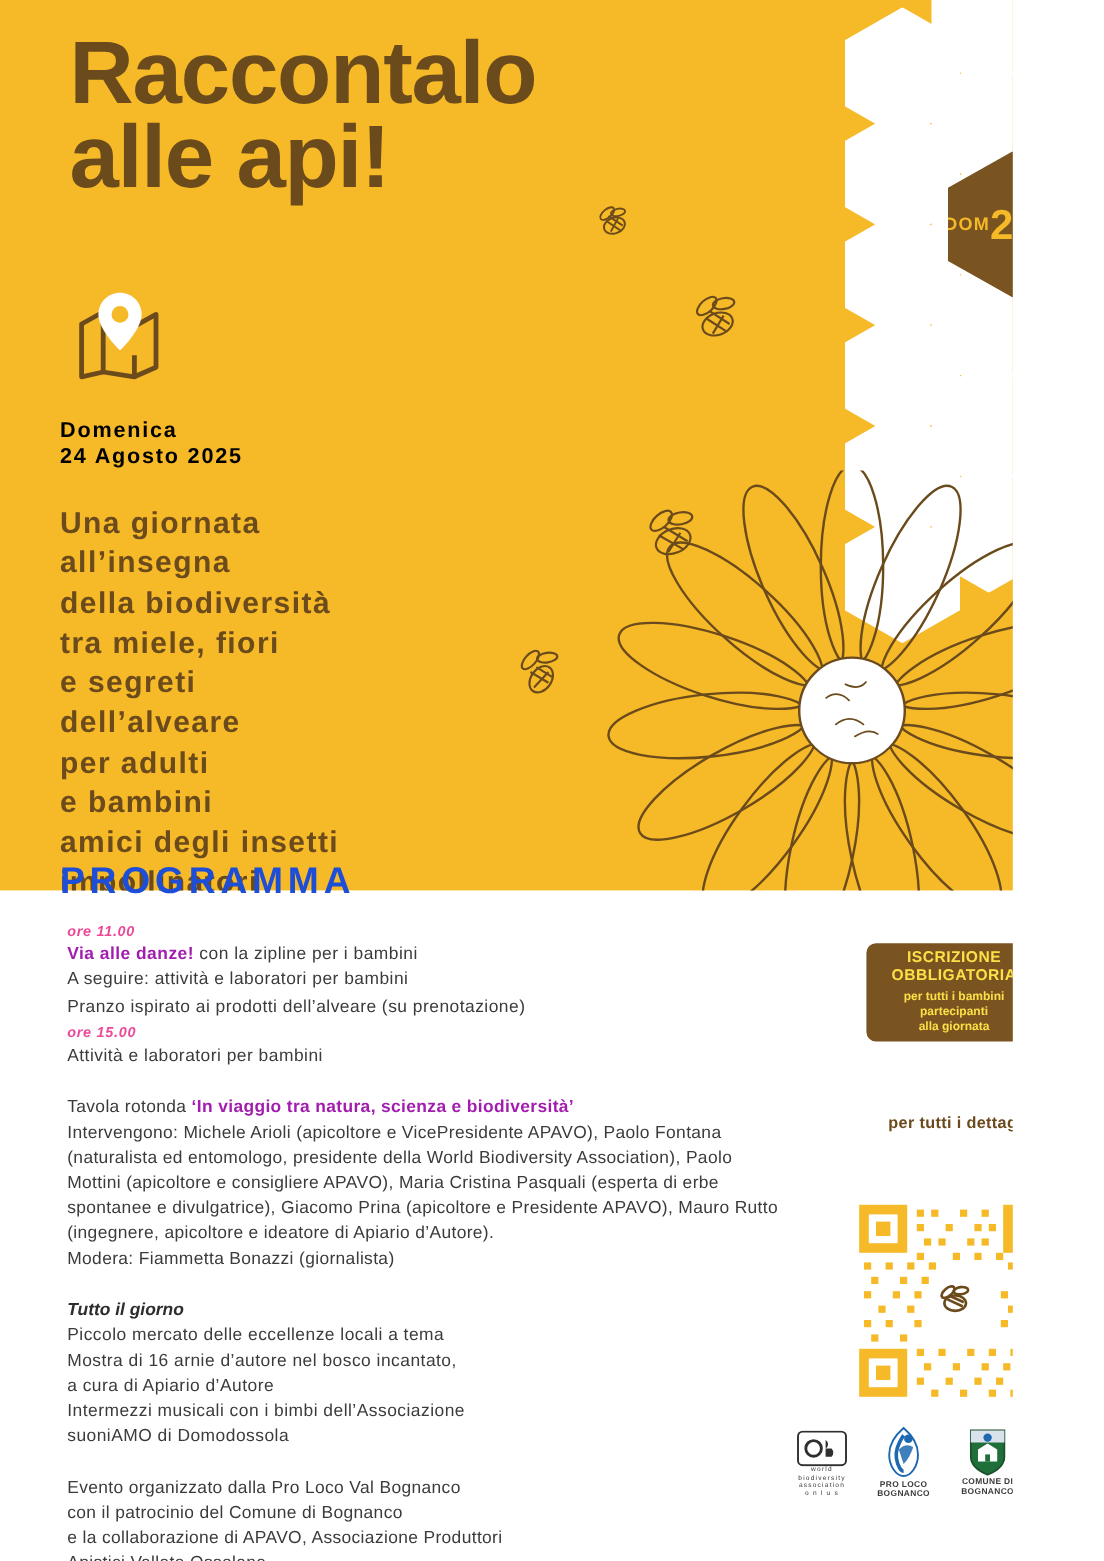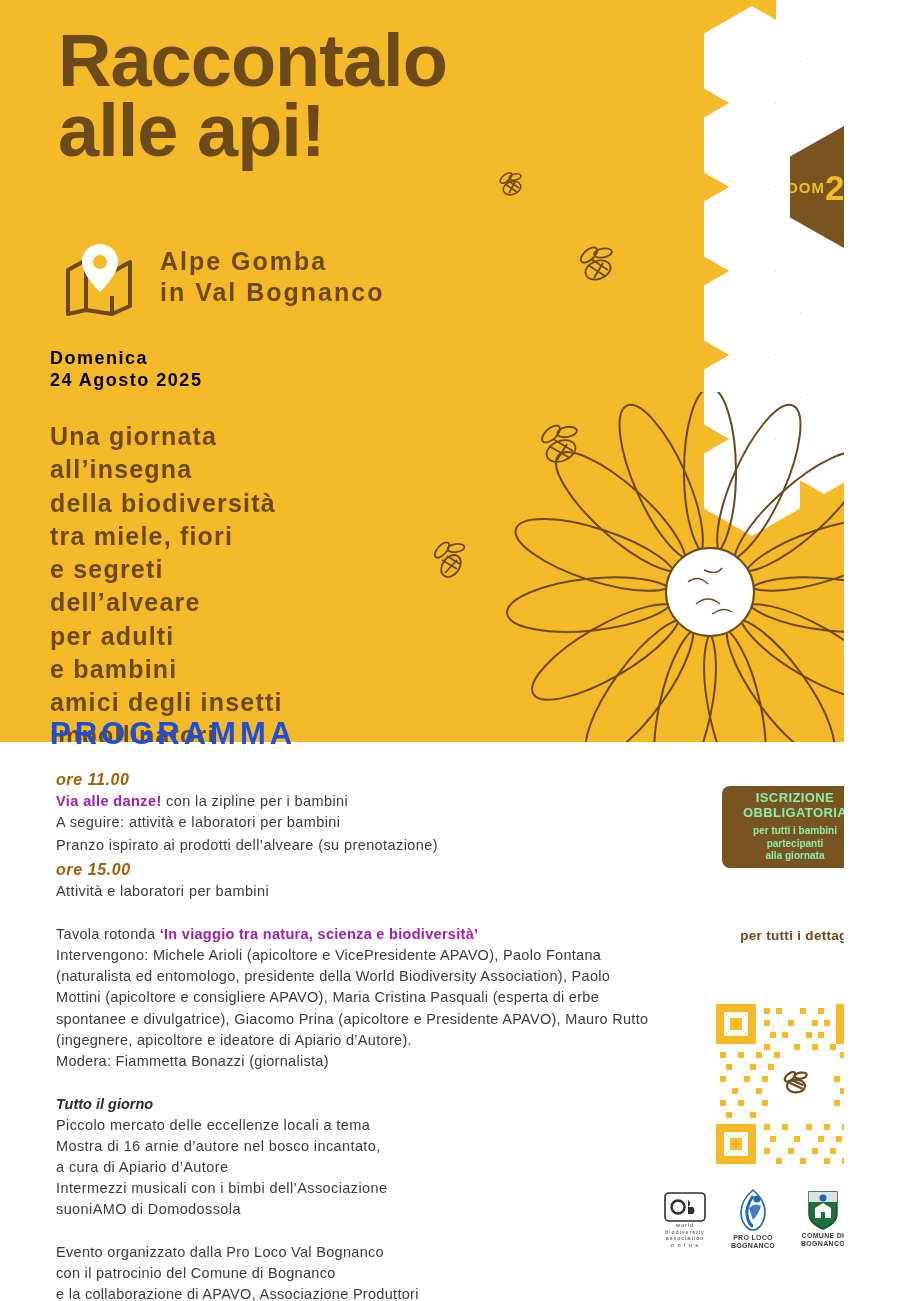--- a/index.html
+++ b/index.html
@@ -77,36 +77,36 @@
   .programma{
     position:absolute;left:50px;top:716px;
     color:#1d4ed8;font-weight:bold;font-size:31px;letter-spacing:4px;
   }
   
   .prog{
     position:absolute;left:56px;top:768px;width:600px;
     color:#3b3b3b;font-size:14.5px;line-height:1.45;
   }
   .prog .hour{
-    color:#a16207;font-weight:bold;font-style:italic;font-size:16px;
+    color:#ec4899;font-weight:bold;font-style:italic;font-size:12px;
     letter-spacing:0.6px;margin-top:14px;
   }
   .prog .hour:first-child{margin-top:0;}
   .prog .line{letter-spacing:0.4px;}
   .prog b{color:#a21caf;}
   .block{margin-bottom:2px;}
   .roundtable{margin-top:22px;letter-spacing:0.3px;}
   .allday{margin-top:22px;}
   .allday .ttl{font-weight:bold;font-style:italic;color:#2d2d2d;}
   .org{margin-top:22px;letter-spacing:0.3px;}
   
   .iscrizione{
     position:absolute;left:722px;top:786px;width:146px;height:82px;
     background:#7a5420;border-radius:8px;
-    color:#86efac;text-align:center;
+    color:#fde047;text-align:center;
     display:flex;flex-direction:column;justify-content:center;align-items:center;
     line-height:1.15;
   }
   .iscrizione .l1{font-weight:bold;font-size:13px;letter-spacing:0.4px;}
   .iscrizione .l2{font-weight:bold;font-size:10px;margin-top:4px;line-height:1.25;white-space:pre-line;}
   .scansiona{
     position:absolute;left:718px;top:925px;width:160px;text-align:center;
     color:#6b4a1b;
   }
   .scansiona .s1{font-weight:bold;font-size:21px;letter-spacing:1.5px;line-height:1.12;white-space:pre-line;}
@@ -215,22 +215,20 @@
     <div class="loc-wrap">
       <svg class="map-icon" viewBox="0 0 80 80">
         <g stroke="#6b4a1b" stroke-width="4" fill="none" stroke-linejoin="round">
           <path d="M8 30 L26 20 L26 70 L8 74 Z"></path>
           <path d="M26 70 L52 74 L52 56"></path>
           <path d="M52 32 L70 22 L70 66 L52 74"></path>
         </g>
         <path d="M40 4 c-10 0 -18 8 -18 18 c0 13 18 30 18 30 s18 -17 18 -30 c0 -10 -8 -18 -18 -18 z" fill="#ffffff"></path>
         <circle cx="40" cy="22" r="7" fill="#f6b928"></circle>
       </svg>
-      <div class="loc-text">Alpe Gomba
-in Val Bognanco</div>
     </div>
 
     <div class="date-big">Domenica
 24 Agosto 2025</div>
     <div class="intro">Una giornata
 all’insegna
 della biodiversità
 tra miele, fiori
 e segreti
 dell’alveare

